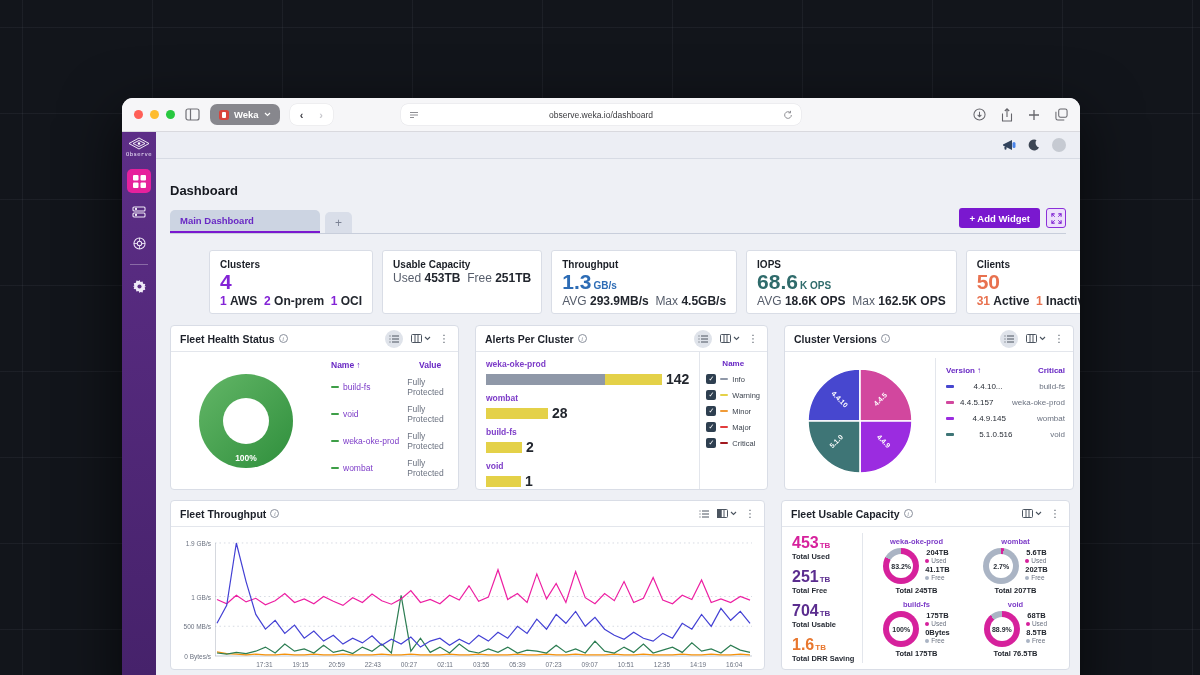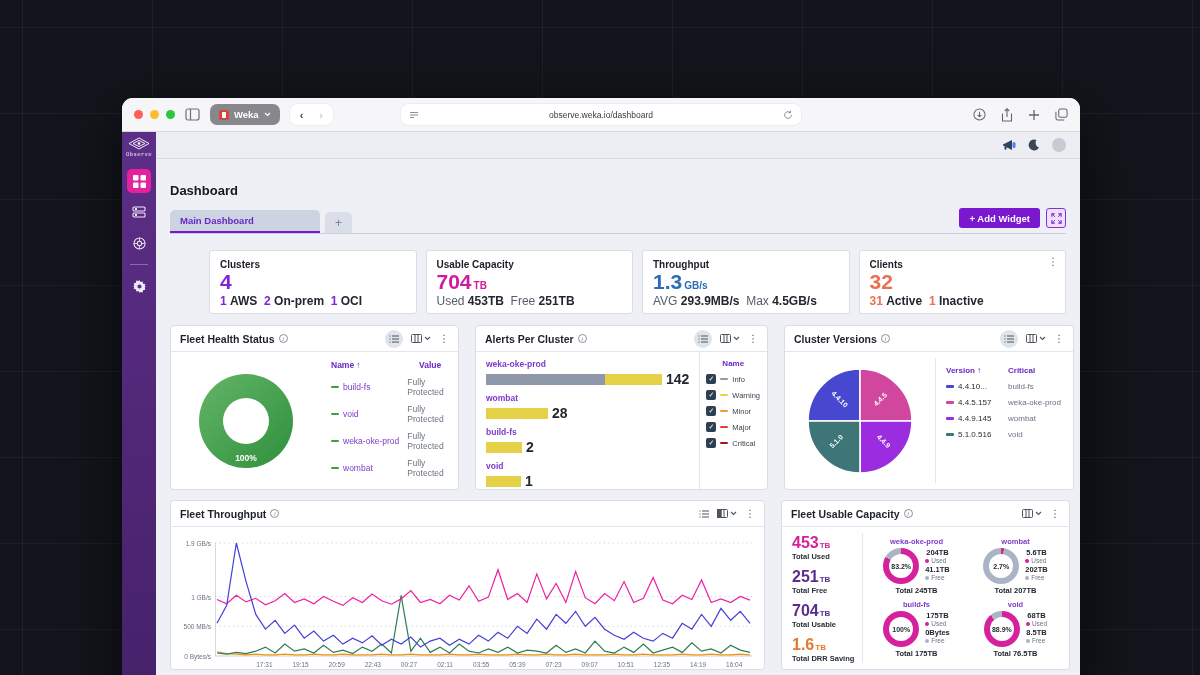--- a/index.html
+++ b/index.html
@@ -124,21 +124,21 @@
   .alegend { width:74px; border-left:1px solid #e3e6ec; padding:7px 6px; flex:none; }
   .alegend .lhead { font-size:8px; font-weight:bold; color:#6929c4; margin:0 0 6px 16px; }
   .alegend .litem { display:flex; align-items:center; gap:4px; margin-bottom:6px; }
   .cbx { width:10px; height:10px; background:#2e3f50; border-radius:2px; color:#fff; font-size:7px;
     display:flex; align-items:center; justify-content:center; flex:none; }
   .alegend .llabel { font-size:7.5px; color:#3c434e; }
 
   
   .pie-box { width:150px; display:flex; align-items:center; justify-content:center; flex:none; }
   .ver-table { flex:1; padding:8px 8px 8px 10px; font-size:8px; border-left:1px solid #e3e6ec; margin:6px 0; }
-  .ver-table .tr { display:flex; margin-bottom:7px; align-items:center; }
+  .ver-table .tr { display:flex; margin-bottom:7px; align-items:center;justify-content:space-between; }
   .ver-table .th { color:#6929c4; font-weight:bold; }
   .v-ver { color:#272c35; width:50px; }
   .v-clu { color:#6b7280; }
 
   
   .tp-body { flex:1; position:relative; padding:8px 10px 0 0; display:block; }
   .tp-plot { position:absolute; left:44px; right:12px; top:12px; height:118px; }
   .tp-ylabel { position:absolute; right:calc(100% - 40px); width:36px; text-align:right;
     font-size:6.5px; color:#6b7280; transform:translateY(-50%); }
   .tp-xlabels { position:absolute; left:44px; right:12px; top:134px; height:10px; }
@@ -316,31 +316,35 @@
         </div>
 
         <div class="cards" id="cards">
             <div class="card">
               <div class="card-title">Clusters</div>
               <div class="card-value" style="color: rgb(131, 35, 214);">4</div>
               <div class="card-sub"><span class="num" style="color: rgb(131, 35, 214);">1</span><b>&nbsp;AWS</b>&nbsp;&nbsp;<span class="num" style="color: rgb(131, 35, 214);">2</span><b>&nbsp;On-prem</b>&nbsp;&nbsp;<span class="num" style="color: rgb(131, 35, 214);">1</span><b>&nbsp;OCI</b></div>
             </div>
             <div class="card">
               <div class="card-title">Usable Capacity</div>
-              <div class="card-value" style="color: rgb(209, 27, 158);">704<small>TB</small></div>
               <div class="card-sub"><span>Used </span><b>453TB</b>&nbsp;&nbsp;<span>Free </span><b>251TB</b></div>
             </div>
             <div class="card">
               <div class="card-title">Throughput</div>
               <div class="card-value" style="color: rgb(45, 108, 181);">1.3<small>GB/s</small></div>
               <div class="card-sub"><span>AVG </span><b>293.9MB/s</b>&nbsp;&nbsp;<span>Max </span><b>4.5GB/s</b></div>
             </div>
             <div class="card">
+              <div class="card-title">IOPS</div>
+              <div class="card-value" style="color: rgb(47, 107, 107);">68.6<small>K OPS</small></div>
+              <div class="card-sub"><span>AVG </span><b>18.6K OPS</b>&nbsp;&nbsp;<span>Max </span><b>162.5K OPS</b></div>
+            </div>
+            <div class="card">
               <div class="card-title">Clients</div>
-              <div class="card-value" style="color: rgb(232, 113, 79);">32</div>
+              <div class="card-value" style="color: rgb(232, 113, 79);">50</div>
               <div class="card-sub"><span class="num" style="color: rgb(232, 113, 79);">31</span><b>&nbsp;Active</b>&nbsp;&nbsp;<span class="num" style="color: rgb(232, 113, 79);">1</span><b>&nbsp;Inactive</b></div>
               <span class="card-kebab">⋮</span>
             </div>
           </div>
 
         <div class="row row2">
 
           <div class="widget" style="flex:0 0 289px">
             <div class="w-head">
               <span class="w-title">Fleet Health Status</span>

